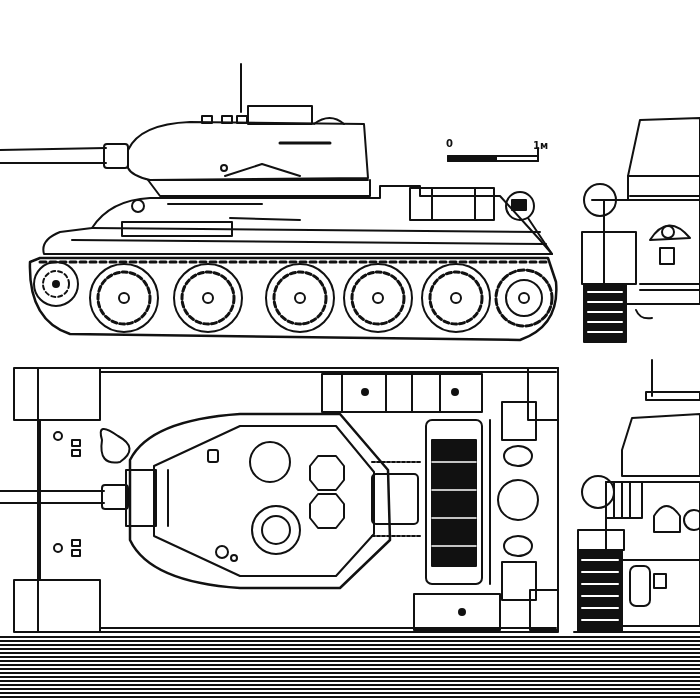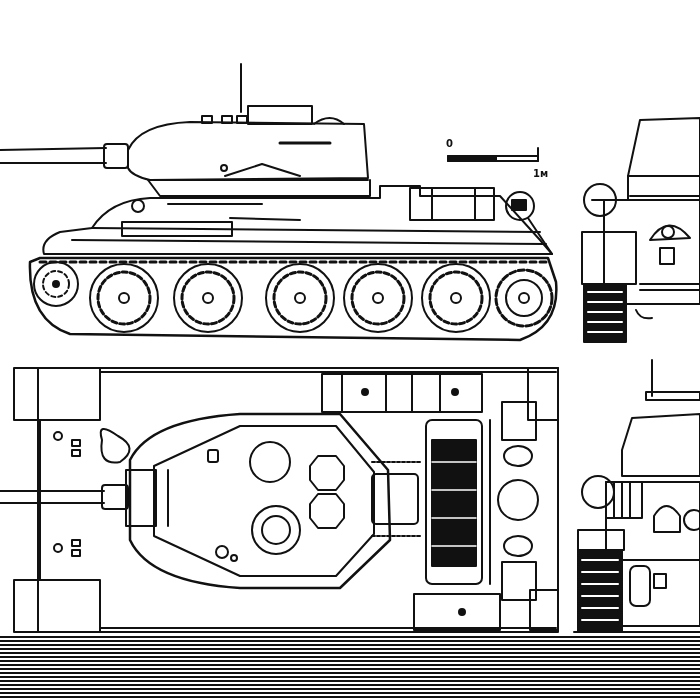--- a/index.html
+++ b/index.html
@@ -8,21 +8,21 @@
   .stripes { position:absolute; left:0; top:636px; width:700px; height:64px;
     background: repeating-linear-gradient(to bottom, #111 0px, #111 2px, #fff 2px, #fff 4px); }
   .scale-label { position:absolute; font-family:"DejaVu Sans", sans-serif; font-size:10px; font-weight:bold; color:#111; }
 </style>
 </head>
 <body>
 
 <div class="stripes"></div>
 
 <span class="scale-label" style="left:446px; top:138px;">0</span>
-<span class="scale-label" style="left:533px; top:140px;margin-top:28px;">1м</span>
+<span class="scale-label" style="left:533px; top:140px;">1м</span>
 
 <svg width="700" height="700" viewBox="0 0 700 700" fill="none" stroke="#111" stroke-width="2" stroke-linejoin="round" stroke-linecap="round">
 
   <g>
     <rect x="448" y="156" width="90" height="5" fill="#fff"></rect>
     <rect x="448" y="156" width="48" height="5" fill="#111"></rect>
     <line x1="538" y1="148" x2="538" y2="161"></line>
   </g>
 
   <g>

